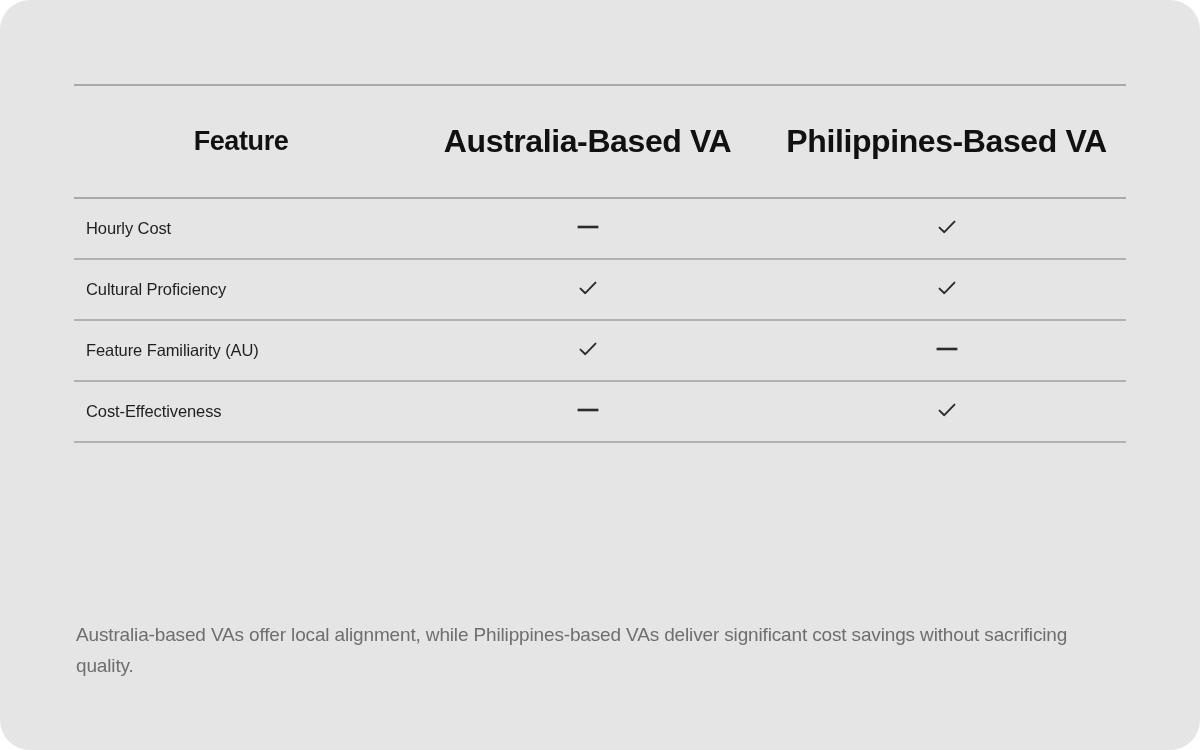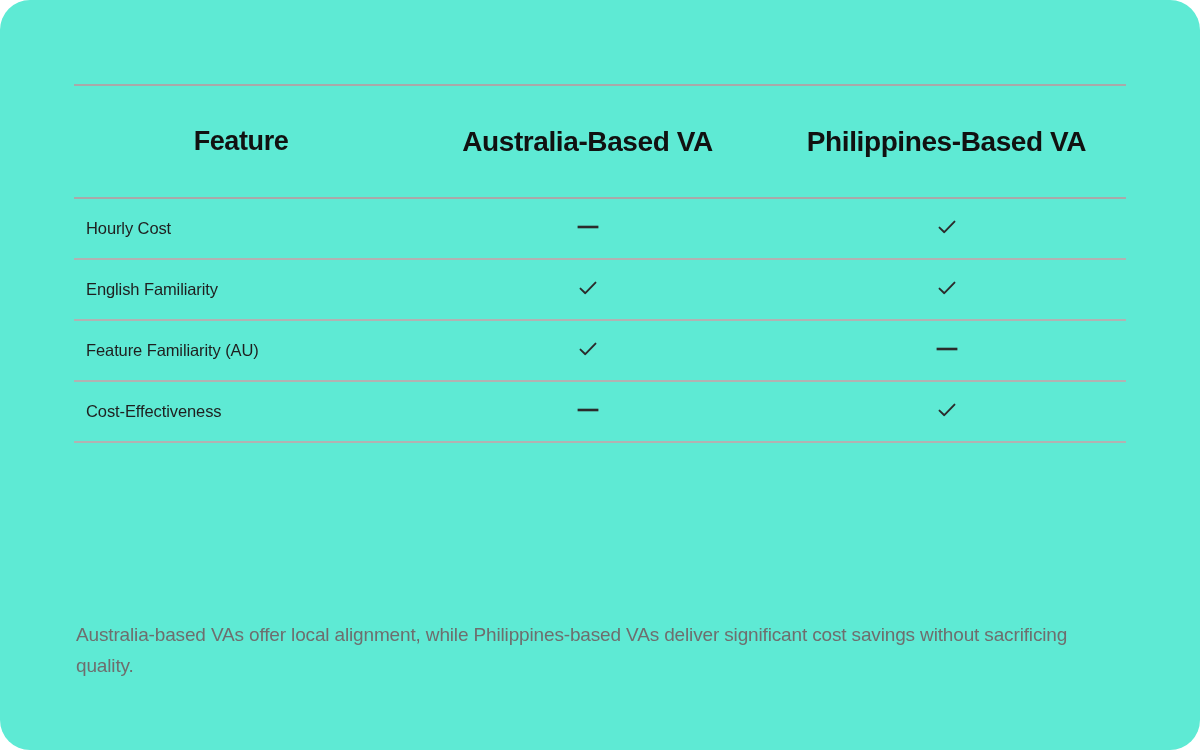--- a/index.html
+++ b/index.html
@@ -14,21 +14,21 @@
     -webkit-font-smoothing: antialiased;
   }
 
   #card {
     position: absolute;
     left: 0;
     top: 0;
     width: 1200px;
     height: 750px;
     box-sizing: border-box;
-    background: #5eead4;
+    background: #e5e5e5;
     border-radius: 30px;
     overflow: hidden;
   }
 
   #table-wrap {
     position: absolute;
     left: 74px;
     top: 84px;
     width: 1052px;
   }
@@ -46,21 +46,21 @@
   
   thead tr.head-row {
     border-top: 2px solid #a9a9a9;
     border-bottom: 2px solid #a9a9a9;
   }
   thead th {
     padding: 0;
     height: 111px;
     vertical-align: middle;
     font-weight: 700;
-    font-size: 28px;
+    font-size: 32px;
     letter-spacing: -0.4px;
     color: #111111;
     text-align: center;
   }
   thead th.th-feature { font-size: 27px; }
 
   
   tbody tr.data-row {
     border-bottom: 2px solid #b2b2b2;
   }
@@ -122,21 +122,21 @@
           <tr class="data-row">
             <td class="cell-feature">Hourly Cost</td>
             <td class="cell-mark"><span class="mark"><svg width="26" height="26" viewBox="0 0 26 26" aria-hidden="true">
                   <path d="M2.6 13 L23.4 13" fill="none" stroke="#2b2b2b" stroke-width="2.6" stroke-linecap="butt"></path>
                 </svg></span></td>
             <td class="cell-mark"><span class="mark"><svg width="26" height="26" viewBox="0 0 26 26" aria-hidden="true">
                   <path d="M5.5 13.6 L10.3 18.2 L20.5 7.6" fill="none" stroke="#2b2b2b" stroke-width="1.9" stroke-linecap="round" stroke-linejoin="round"></path>
                 </svg></span></td>
           </tr>
           <tr class="data-row">
-            <td class="cell-feature">English Familiarity</td>
+            <td class="cell-feature">Cultural Proficiency</td>
             <td class="cell-mark"><span class="mark"><svg width="26" height="26" viewBox="0 0 26 26" aria-hidden="true">
                   <path d="M5.5 13.6 L10.3 18.2 L20.5 7.6" fill="none" stroke="#2b2b2b" stroke-width="1.9" stroke-linecap="round" stroke-linejoin="round"></path>
                 </svg></span></td>
             <td class="cell-mark"><span class="mark"><svg width="26" height="26" viewBox="0 0 26 26" aria-hidden="true">
                   <path d="M5.5 13.6 L10.3 18.2 L20.5 7.6" fill="none" stroke="#2b2b2b" stroke-width="1.9" stroke-linecap="round" stroke-linejoin="round"></path>
                 </svg></span></td>
           </tr>
           <tr class="data-row">
             <td class="cell-feature">Feature Familiarity (AU)</td>
             <td class="cell-mark"><span class="mark"><svg width="26" height="26" viewBox="0 0 26 26" aria-hidden="true">

